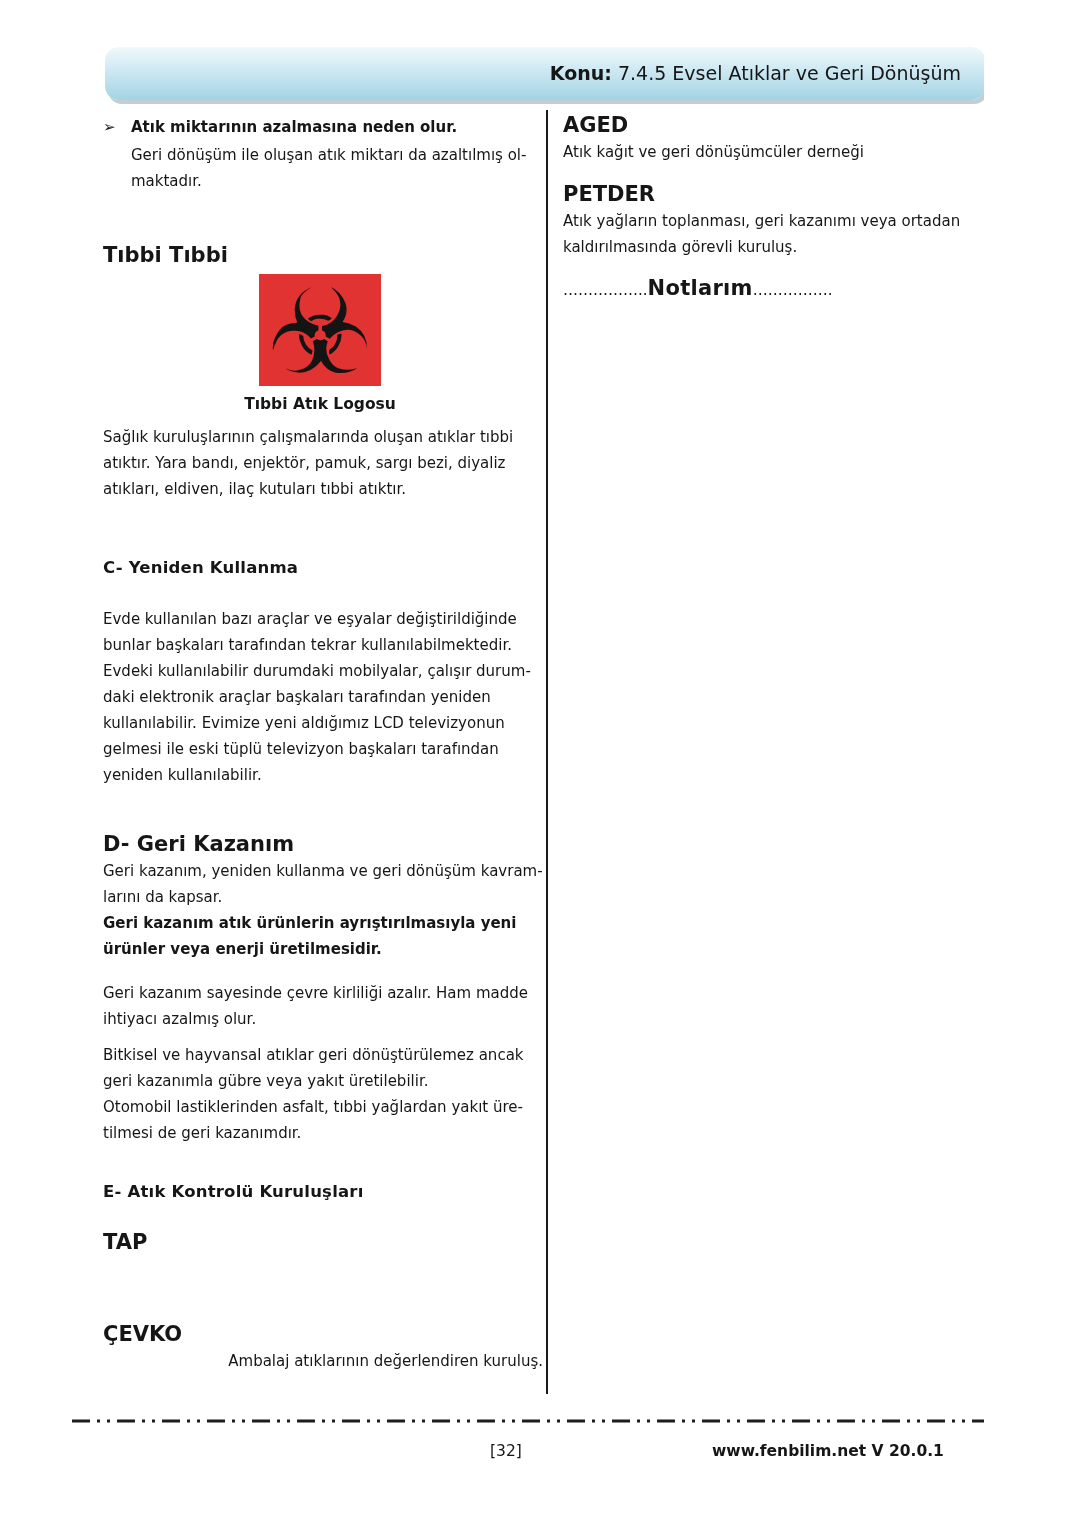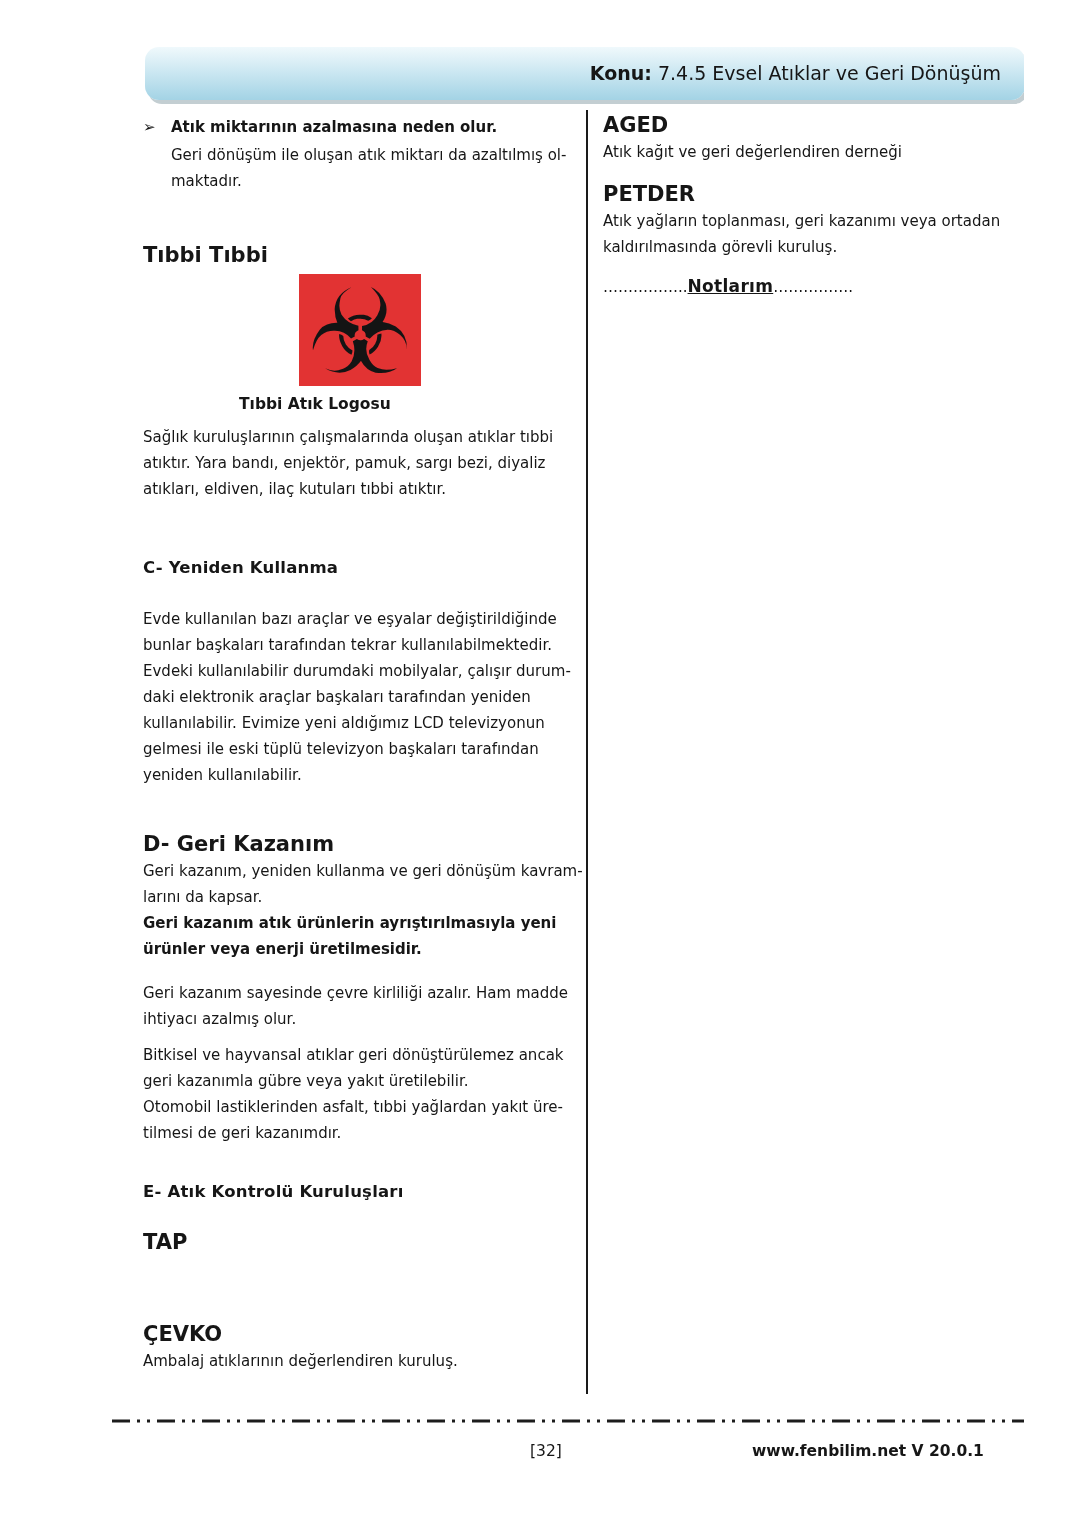--- a/index.html
+++ b/index.html
@@ -3,21 +3,20 @@
 <meta charset="utf-8">
 <style>
   html,body{margin:0;padding:0;background:#ffffff;}
   #page{
     position:relative;
     width:984px;height:1527px;
     background:#ffffff;
     font-family:"DejaVu Sans", sans-serif;
     color:#161616;
     overflow:hidden;
-    margin-left:40px;
   }
   .abs{position:absolute;}
   .txt{white-space:pre-line;font-size:15px;line-height:26px;}
   .b{font-weight:bold;}
   .heading{font-weight:bold;font-size:16.5px;letter-spacing:.2px;}
   .subhead{font-weight:bold;font-size:21px;}
   
   .header-bar{
     left:105px;top:47px;width:880px;height:53px;
     background:linear-gradient(to bottom,#f0f9fc 0%,#cde8f2 45%,#a3d3e5 100%);
@@ -34,24 +33,24 @@
   
   .bio-box{
     left:259px;top:274px;width:122px;height:112px;
     background:#e23333;
     display:flex;align-items:center;justify-content:center;
   }
   .bio-glyph{
     font-size:118px;line-height:112px;color:#141414;
     transform:translateY(2px);
   }
-  .caption{left:199px;top:395px;width:242px;text-align:left;font-weight:bold;font-size:15.5px;}
+  .caption{left:199px;top:395px;width:242px;text-align:center;font-weight:bold;font-size:15.5px;}
   .divider{left:546px;top:110px;width:2px;height:1284px;background:#1a1a1a;}
   .notes-line{font-size:15px;}
-  .notes-line .big{font-weight:bold;font-size:17px;letter-spacing:.3px;text-decoration:underline;}
+  .notes-line .big{font-weight:bold;font-size:21px;letter-spacing:.3px;}
   .footer-text{font-size:15.5px;}
 </style>
 </head>
 <body>
 
 <div id="page">
 
   <div class="abs header-bar">
     <span class="b">Konu:</span><span> 7.4.5 Evsel Atıklar ve Geri Dönüşüm</span>
   </div>
@@ -93,24 +92,24 @@
   <div class="abs txt" style="left:103px;top:1042px;width:440px;">Bitkisel ve hayvansal atıklar geri dönüştürülemez ancak
 geri kazanımla gübre veya yakıt üretilebilir.
 Otomobil lastiklerinden asfalt, tıbbi yağlardan yakıt üre-
 tilmesi de geri kazanımdır.</div>
 
   <div class="abs heading" style="left:103px;top:1182px;">E- Atık Kontrolü Kuruluşları</div>
 
   <div class="abs subhead" style="left:103px;top:1230px;">TAP</div>
 
   <div class="abs subhead" style="left:103px;top:1322px;">ÇEVKO</div>
-  <div class="abs txt" style="left:103px;top:1348px;width:440px;">Ambalaj atıklarının değerlendiren kuruluş.</div>
+  <div class="abs txt" style="left:103px;top:1348px;width:440px;text-align:right;">Ambalaj atıklarının değerlendiren kuruluş.</div>
 
   <div class="abs subhead" style="left:563px;top:113px;">AGED</div>
-  <div class="abs txt" style="left:563px;top:139px;width:472px;">Atık kağıt ve geri değerlendiren derneği</div>
+  <div class="abs txt" style="left:563px;top:139px;width:472px;">Atık kağıt ve geri dönüşümcüler derneği</div>
 
   <div class="abs subhead" style="left:563px;top:182px;">PETDER</div>
   <div class="abs txt" style="left:563px;top:208px;width:472px;">Atık yağların toplanması, geri kazanımı veya ortadan
 kaldırılmasında görevli kuruluş.</div>
 
   <div class="abs notes-line" style="left:563px;top:276px;">
     <span>……………..</span><span class="big">Notlarım</span><span>…………….</span>
   </div>
 
   <svg class="abs" style="left:72px;top:1412px;" width="950" height="16">

